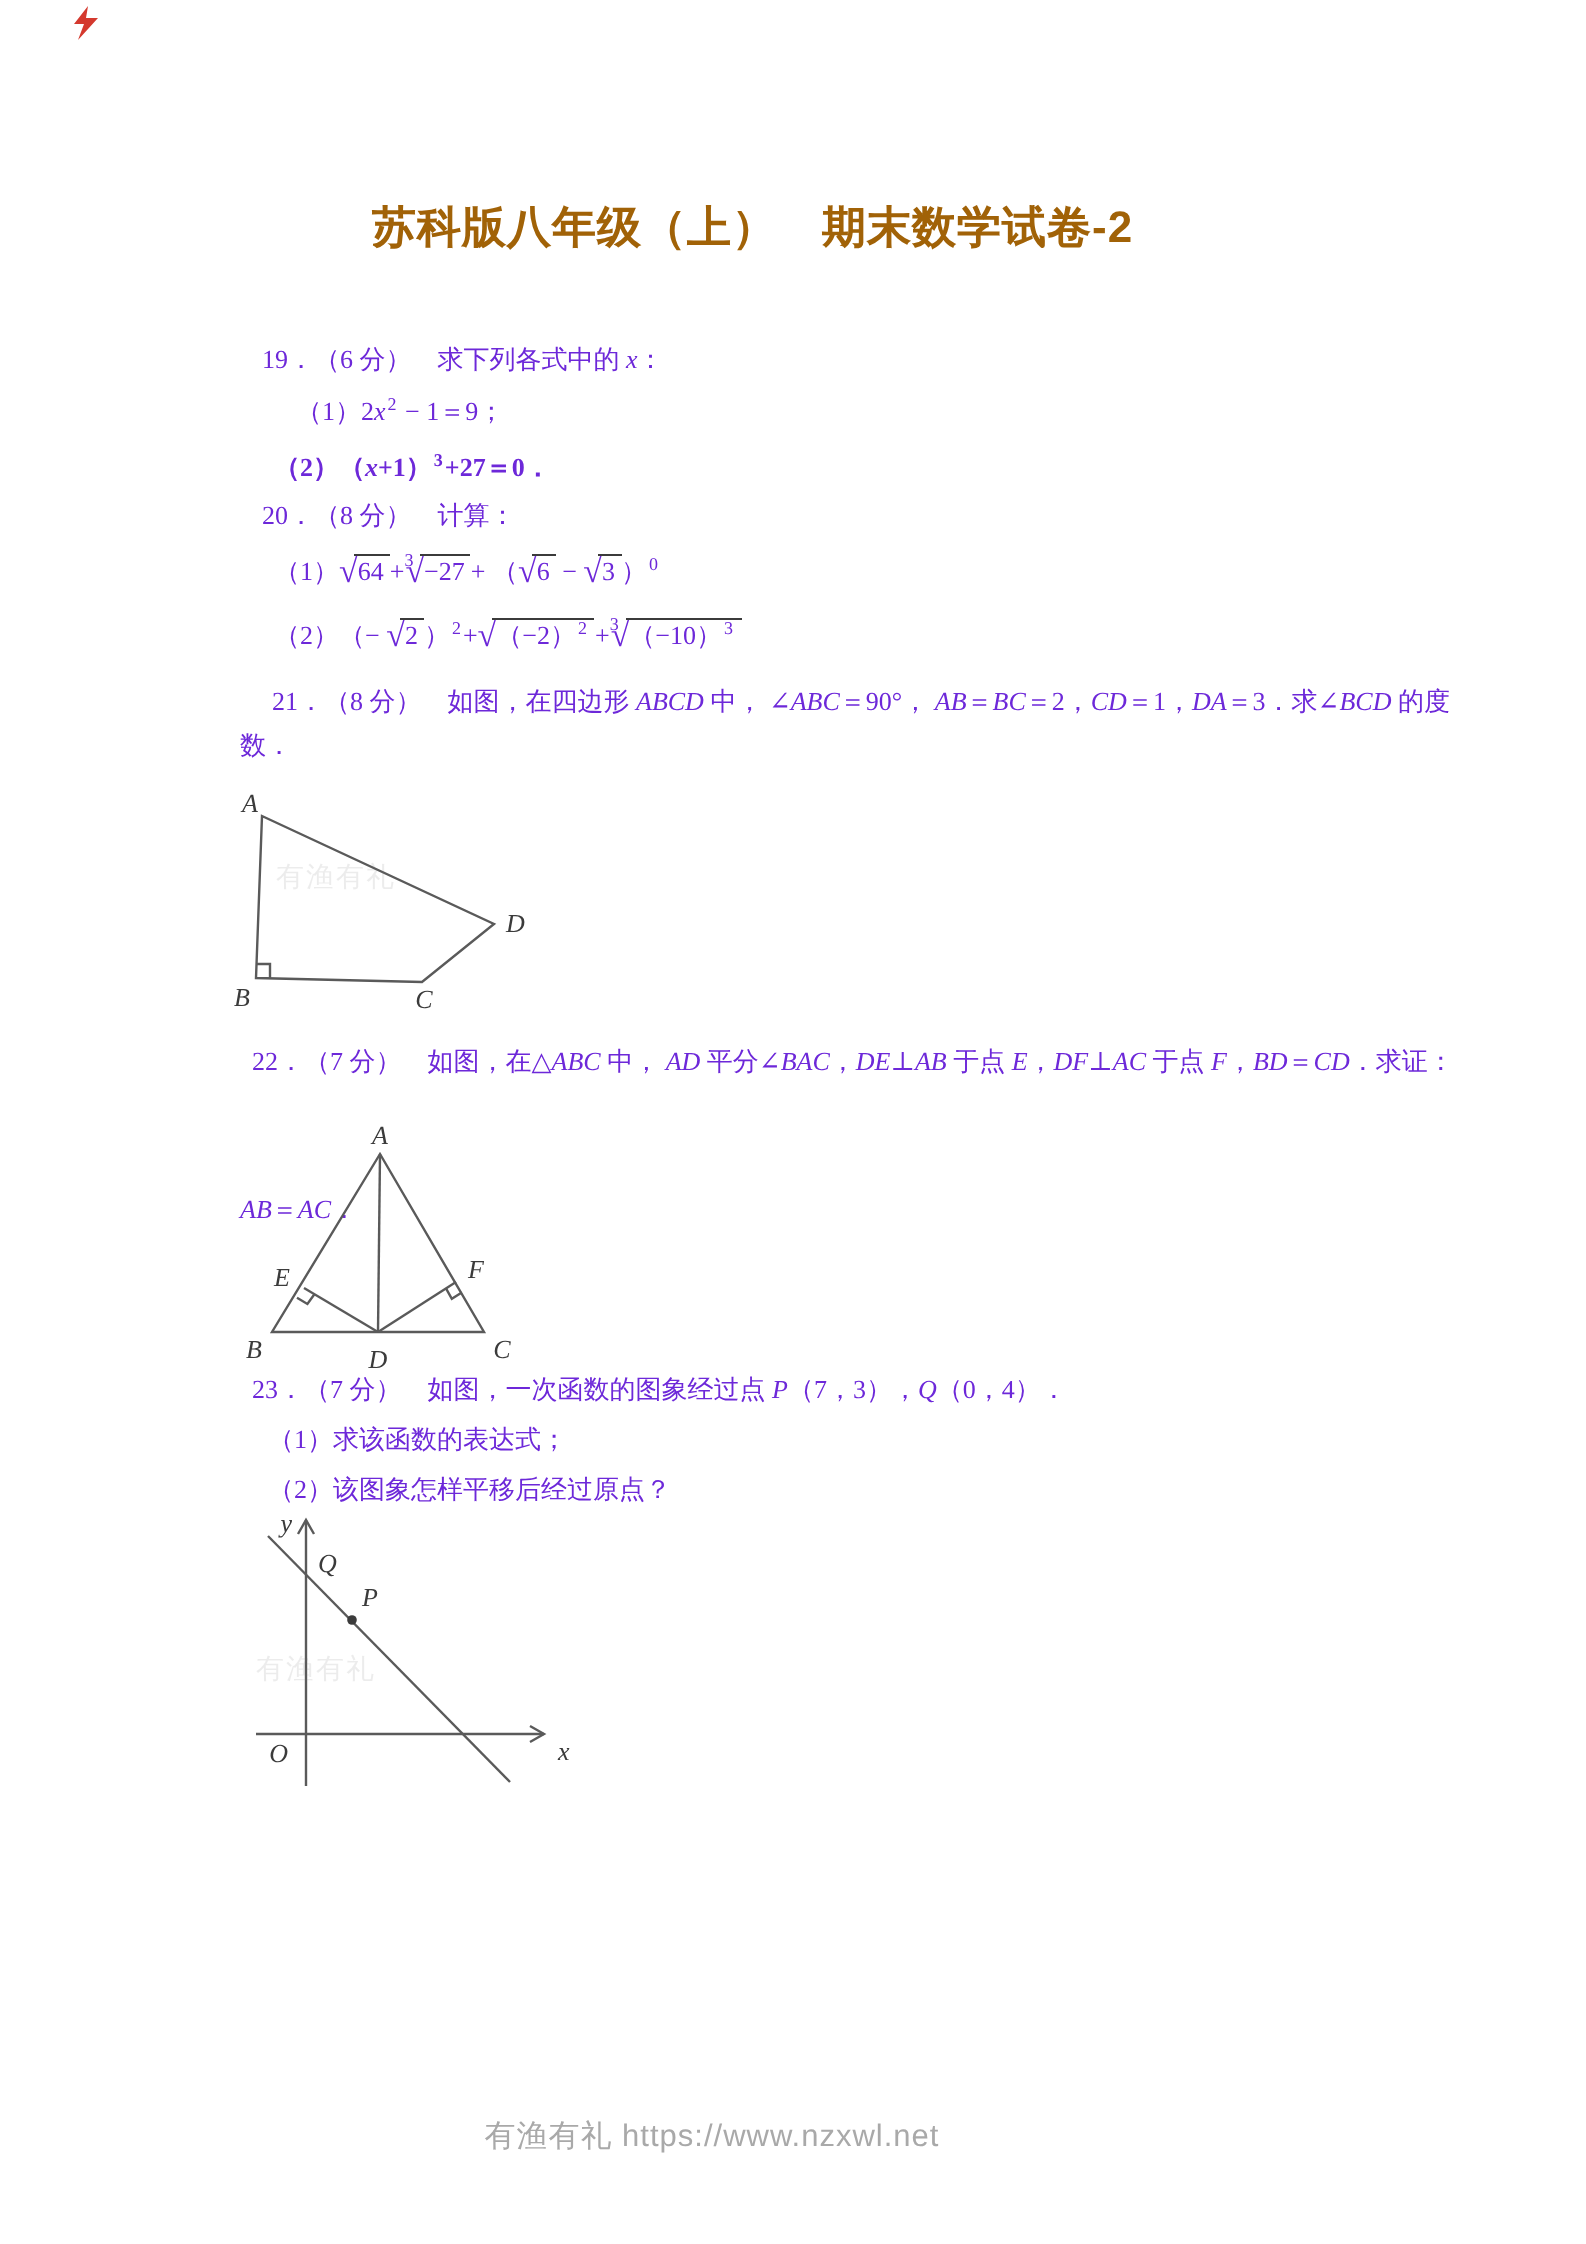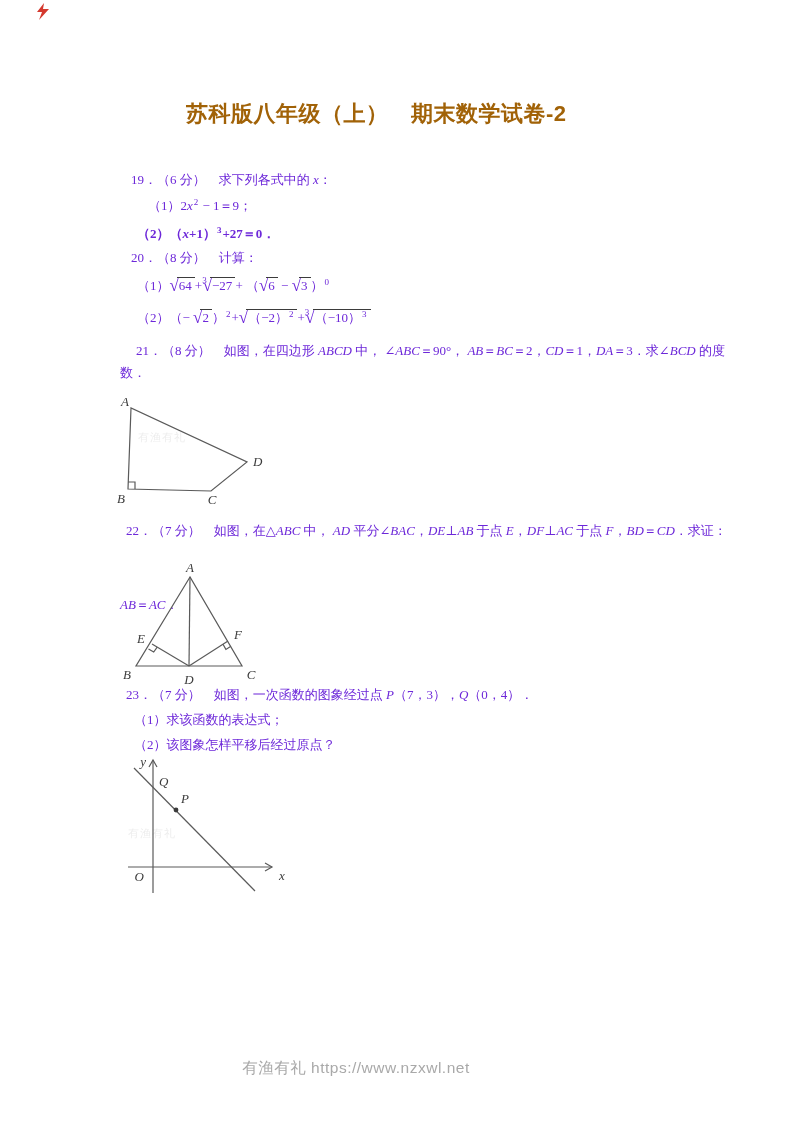--- a/index.html
+++ b/index.html
@@ -27,21 +27,21 @@
   .title{
     font-family:"Liberation Sans","DejaVu Sans",sans-serif;
     font-weight:bold;font-size:22px;color:#a16207;letter-spacing:.5px;
   }
   .section-heading{
     font-family:"Liberation Sans","DejaVu Sans",sans-serif;
     font-weight:bold;font-size:13.5px;color:#333;
   }
   .formula{line-height:1.6;text-align:right;}
   .watermark{
-    font-size:11px;color:#777;opacity:.13;letter-spacing:1px;
+    font-size:14px;color:#777;opacity:.13;letter-spacing:1px;
     font-family:Liberation Sans, sans-serif;
   }
   .footer{
     width:712px;text-align:center;
     font-family:"Liberation Sans","DejaVu Sans",sans-serif;
     font-size:15.5px;color:#a9a9a9;letter-spacing:.5px;
   }
   svg text{
     font-family:"Liberation Serif","DejaVu Serif",serif;
     font-style:italic;font-size:13px;fill:#3b3b3b;

